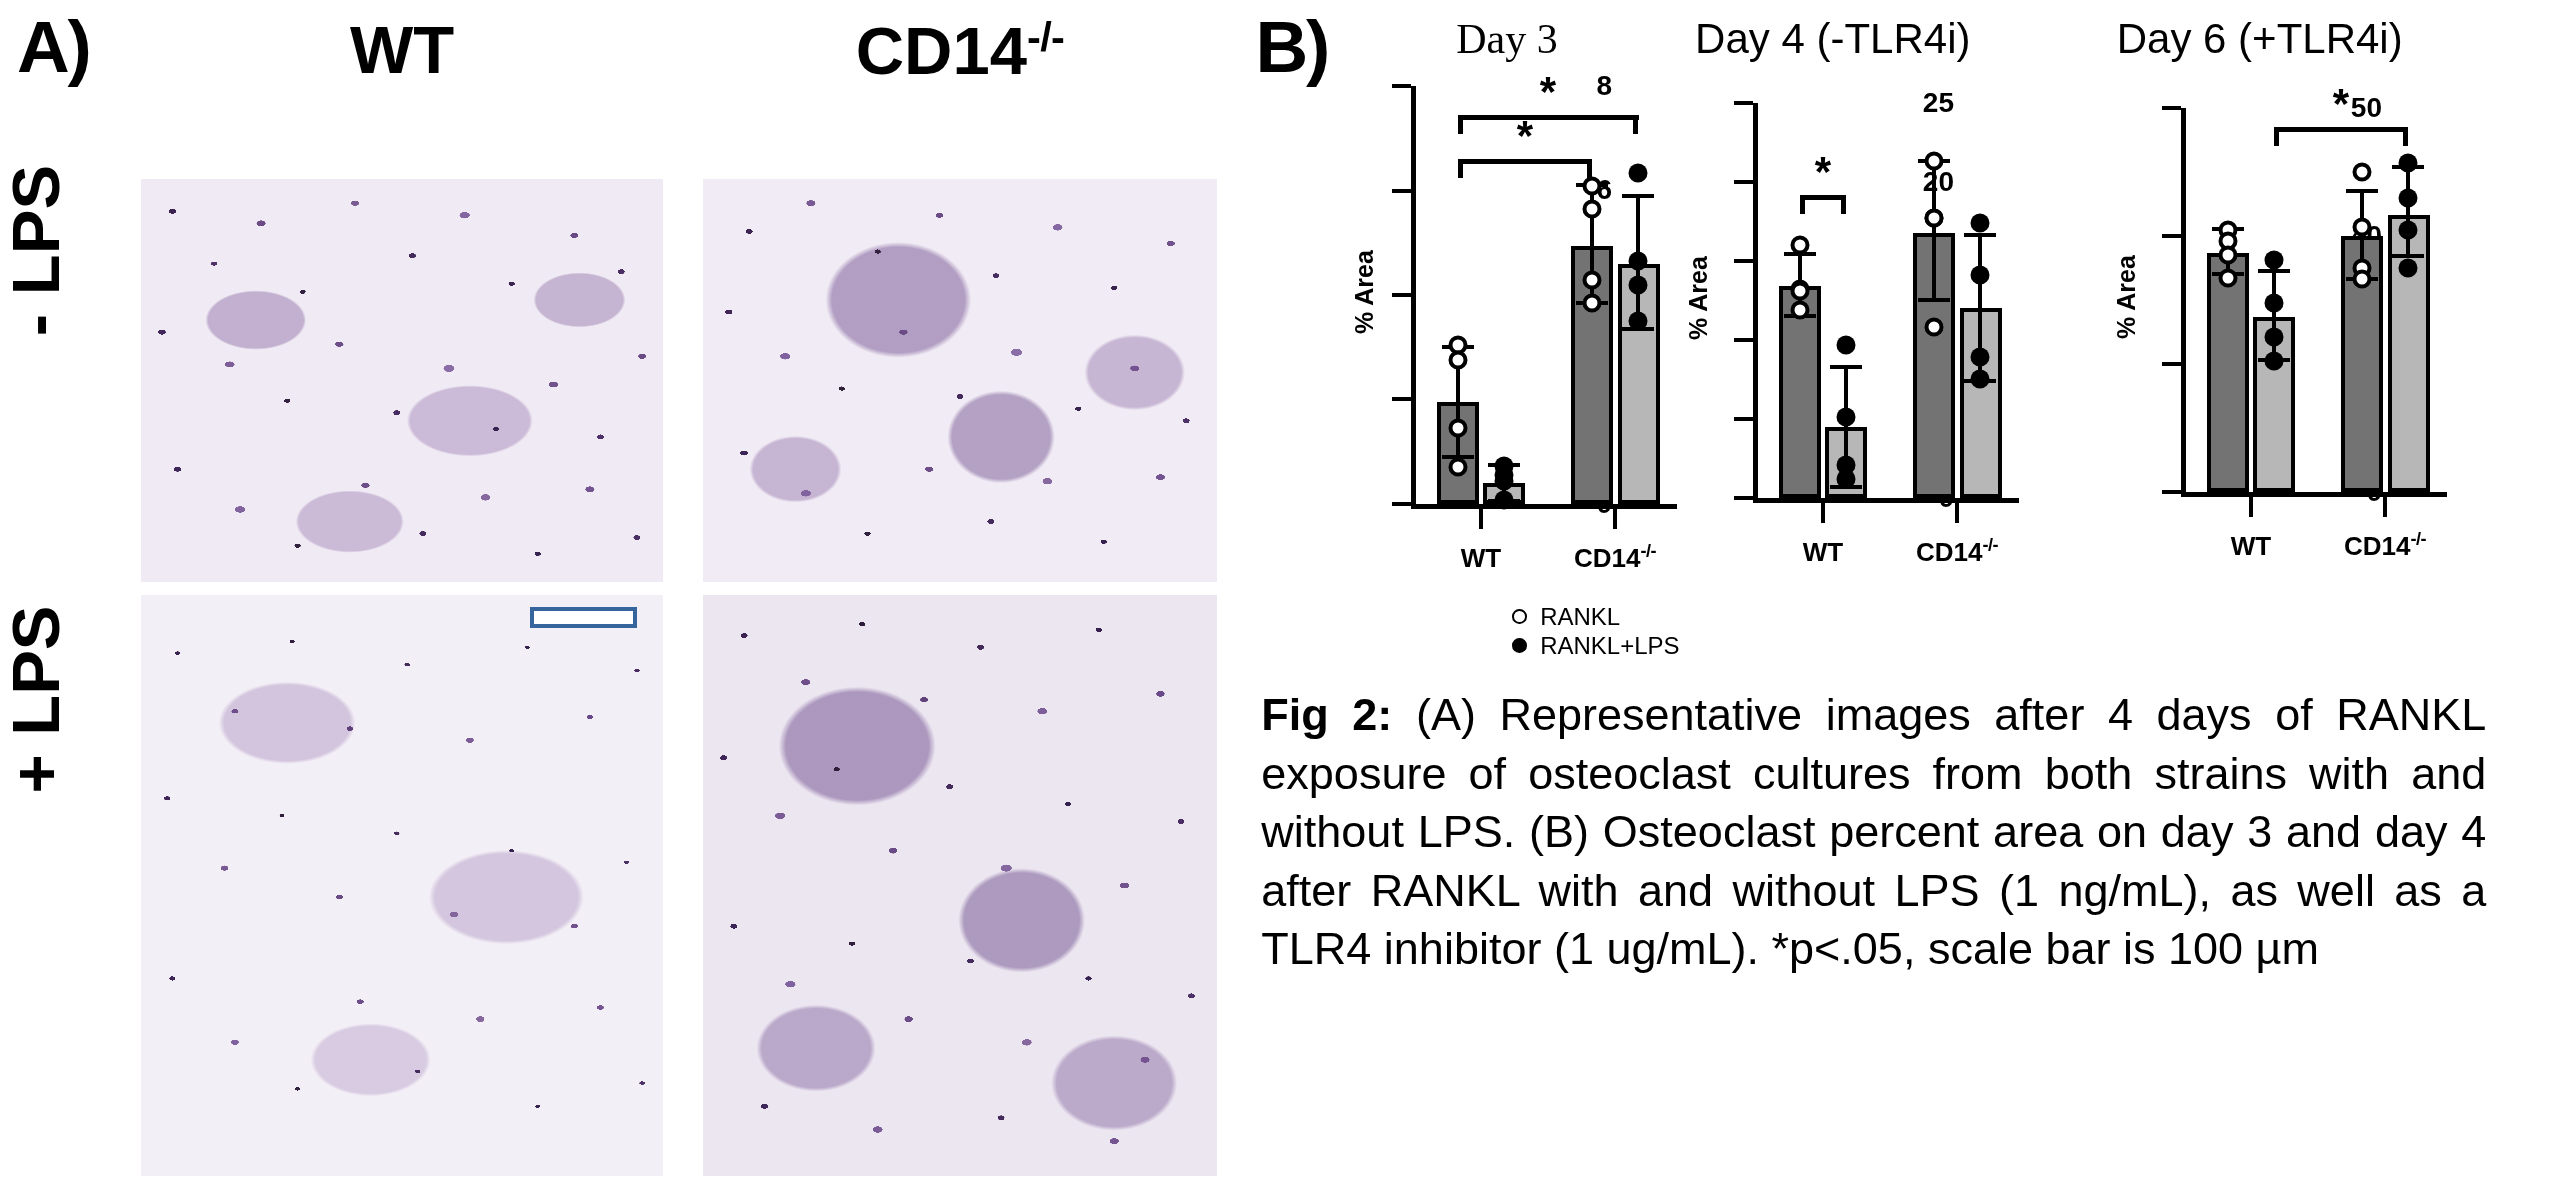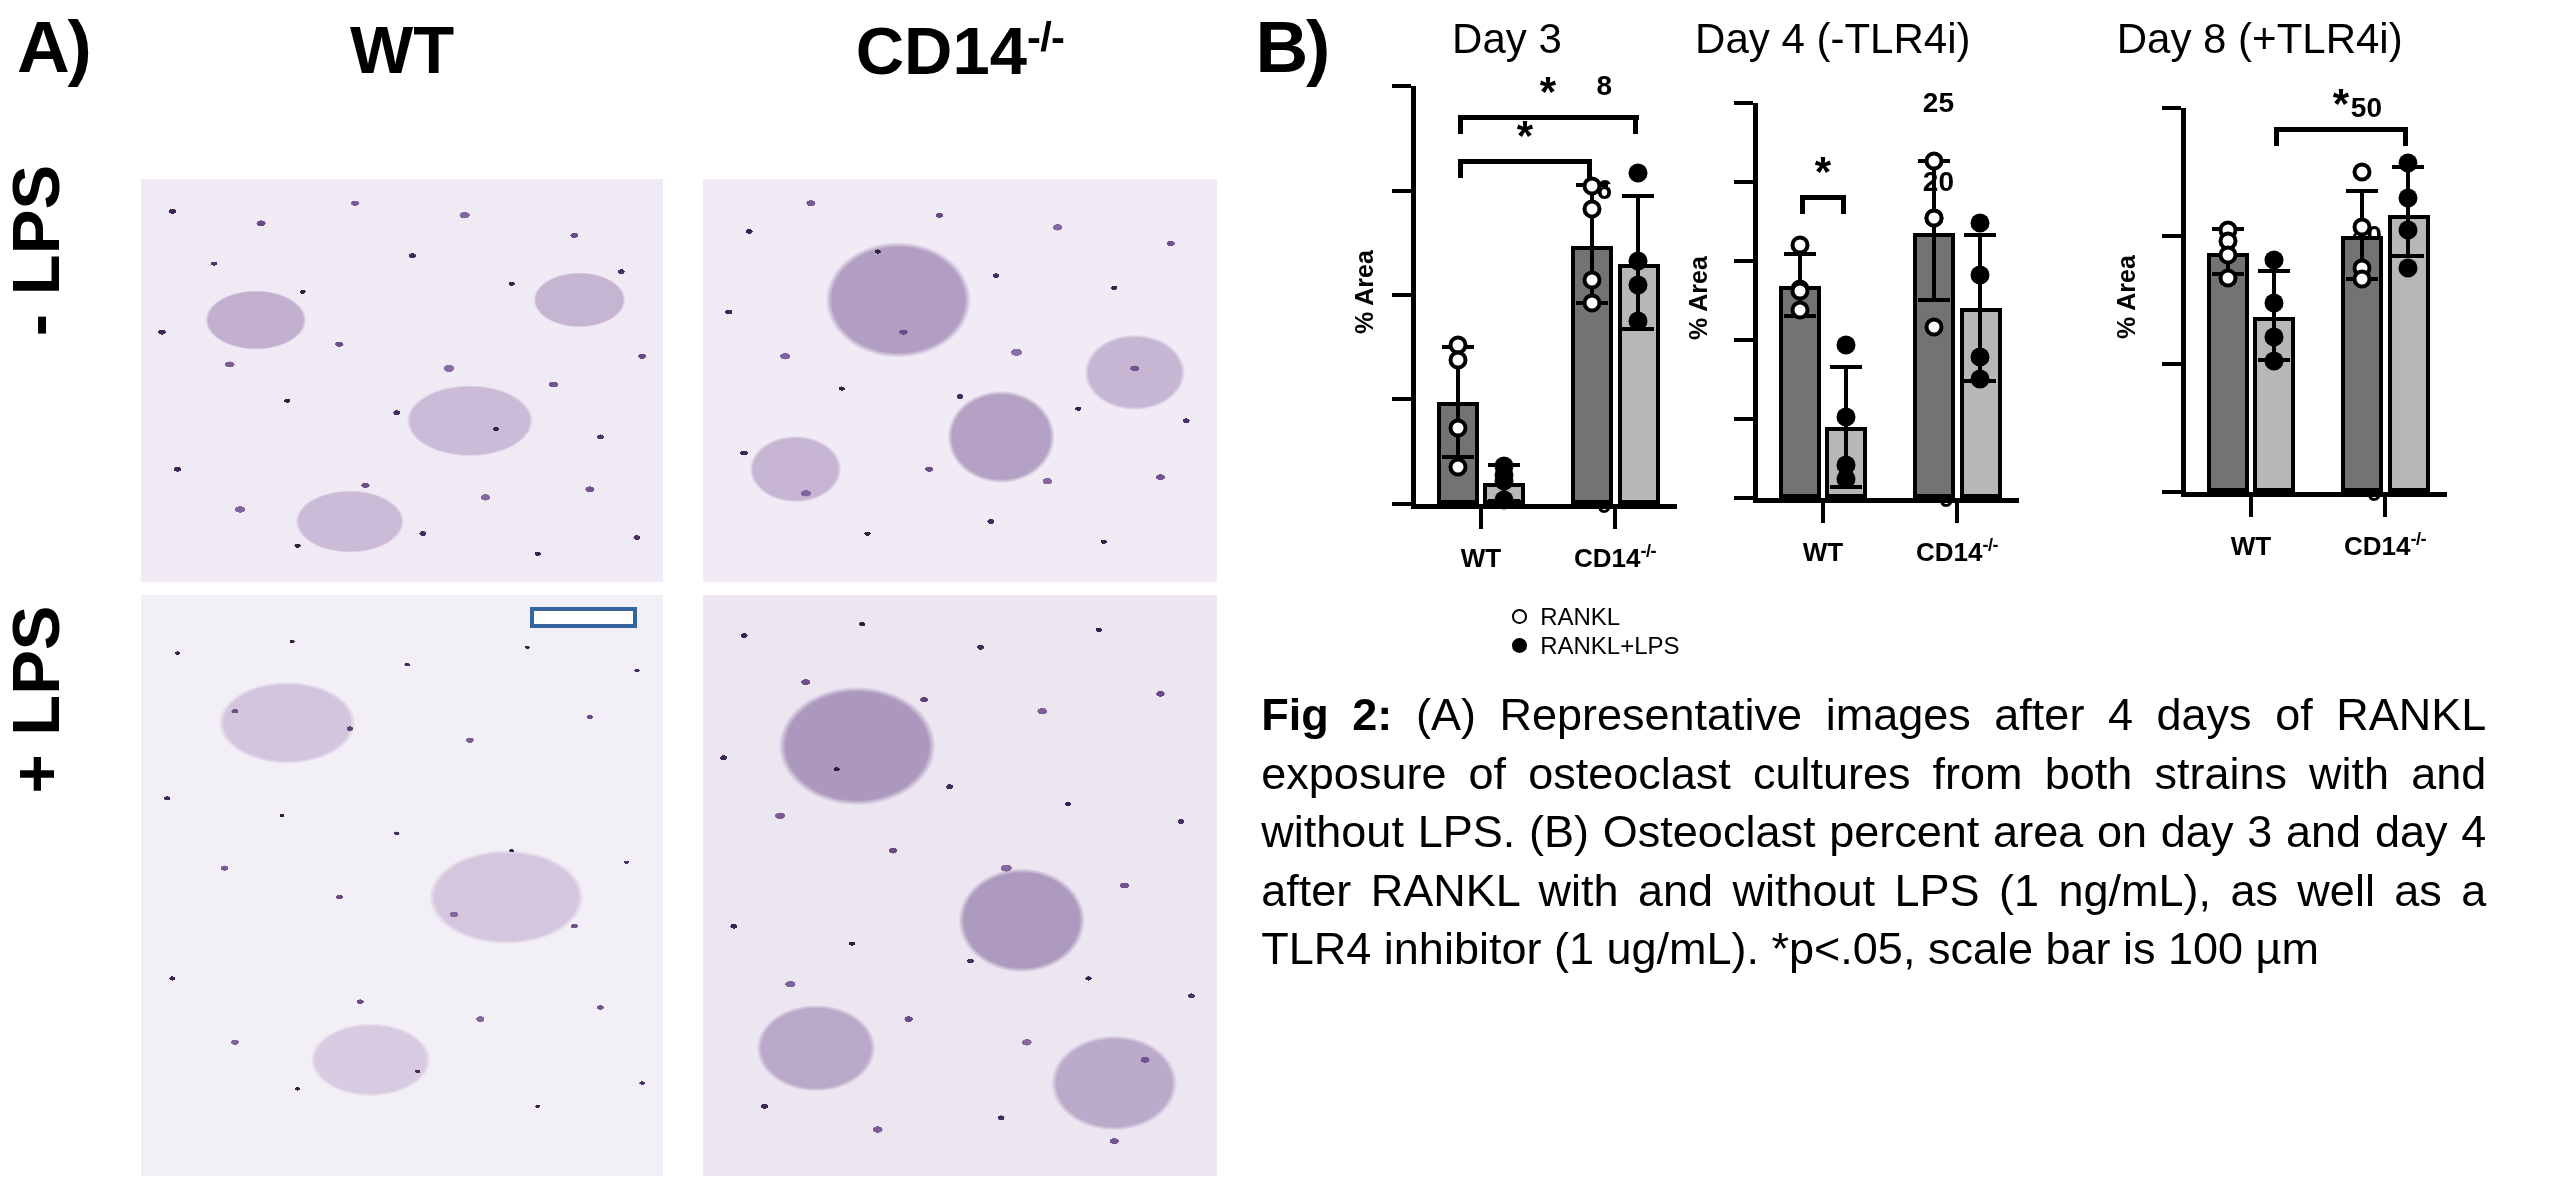--- a/index.html
+++ b/index.html
@@ -175,21 +175,21 @@
   #panelB-tag{position:absolute;left:5.6px;top:10.2px;font-size:73px;font-weight:700;
               letter-spacing:-2.3px;line-height:1;}
 
   .chart{position:absolute;top:0;}
   #chart-0{left:93px;width:339px;}
   #chart-1{left:418px;width:350px;}
   #chart-2{left:846px;width:350px;}
 
   .chart-title{position:absolute;top:18px;left:0;width:100%;text-align:center;
                font-size:42px;line-height:1;white-space:nowrap;}
-  #chart-0 .chart-title{left:-5.6px;}
+  #chart-0 .chart-title{left:-5.6px;font-family:Liberation Serif, serif;}
   #chart-1 .chart-title{left:-10.2px;}
   #chart-2 .chart-title{left:-11.3px;}
 
   .plot{position:absolute;}
   #plot-0{left:68px;top:86px;width:226px;height:418px;}
   #plot-1{left:85px;top:103px;width:226px;height:395px;}
   #plot-2{left:85px;top:108px;width:226px;height:384px;}
 
   .axis-y{position:absolute;left:0;top:0;width:4.5px;height:100%;background:#000;}
   .axis-x{position:absolute;left:0;bottom:-4.5px;width:calc(100% + 40px);height:4.5px;background:#000;}
@@ -397,21 +397,21 @@
         <div class="sig">
           <div class="sig-line" style="left: 47px; top: 92px; width: 46px;"></div>
           <div class="sig-left" style="left: 47px; top: 92px;"></div>
           <div class="sig-right" style="left: 88px; top: 92px;"></div>
           <div class="sig-star" style="left: 70px; top: 48px;">*</div>
         </div>
       </div>
   </div>
 
   <div class="chart" id="chart-2">
-    <div class="chart-title">Day 8 (+TLR4i)</div>
+    <div class="chart-title">Day 6 (+TLR4i)</div>
     <div class="plot" id="plot-2">
         <div class="axis-y"></div>
         <div class="axis-x"></div>
         <div class="ylabel" style="left: -69px; top: 231px;">% Area</div>
         <div class="tick" style="top: 382px;"></div>
         <div class="ticklab" style="top: 384px;">0</div>
         <div class="tick" style="top: 254px;"></div>
         <div class="ticklab" style="top: 256px;">20</div>
         <div class="tick" style="top: 126px;"></div>
         <div class="ticklab" style="top: 128px;">40</div>

